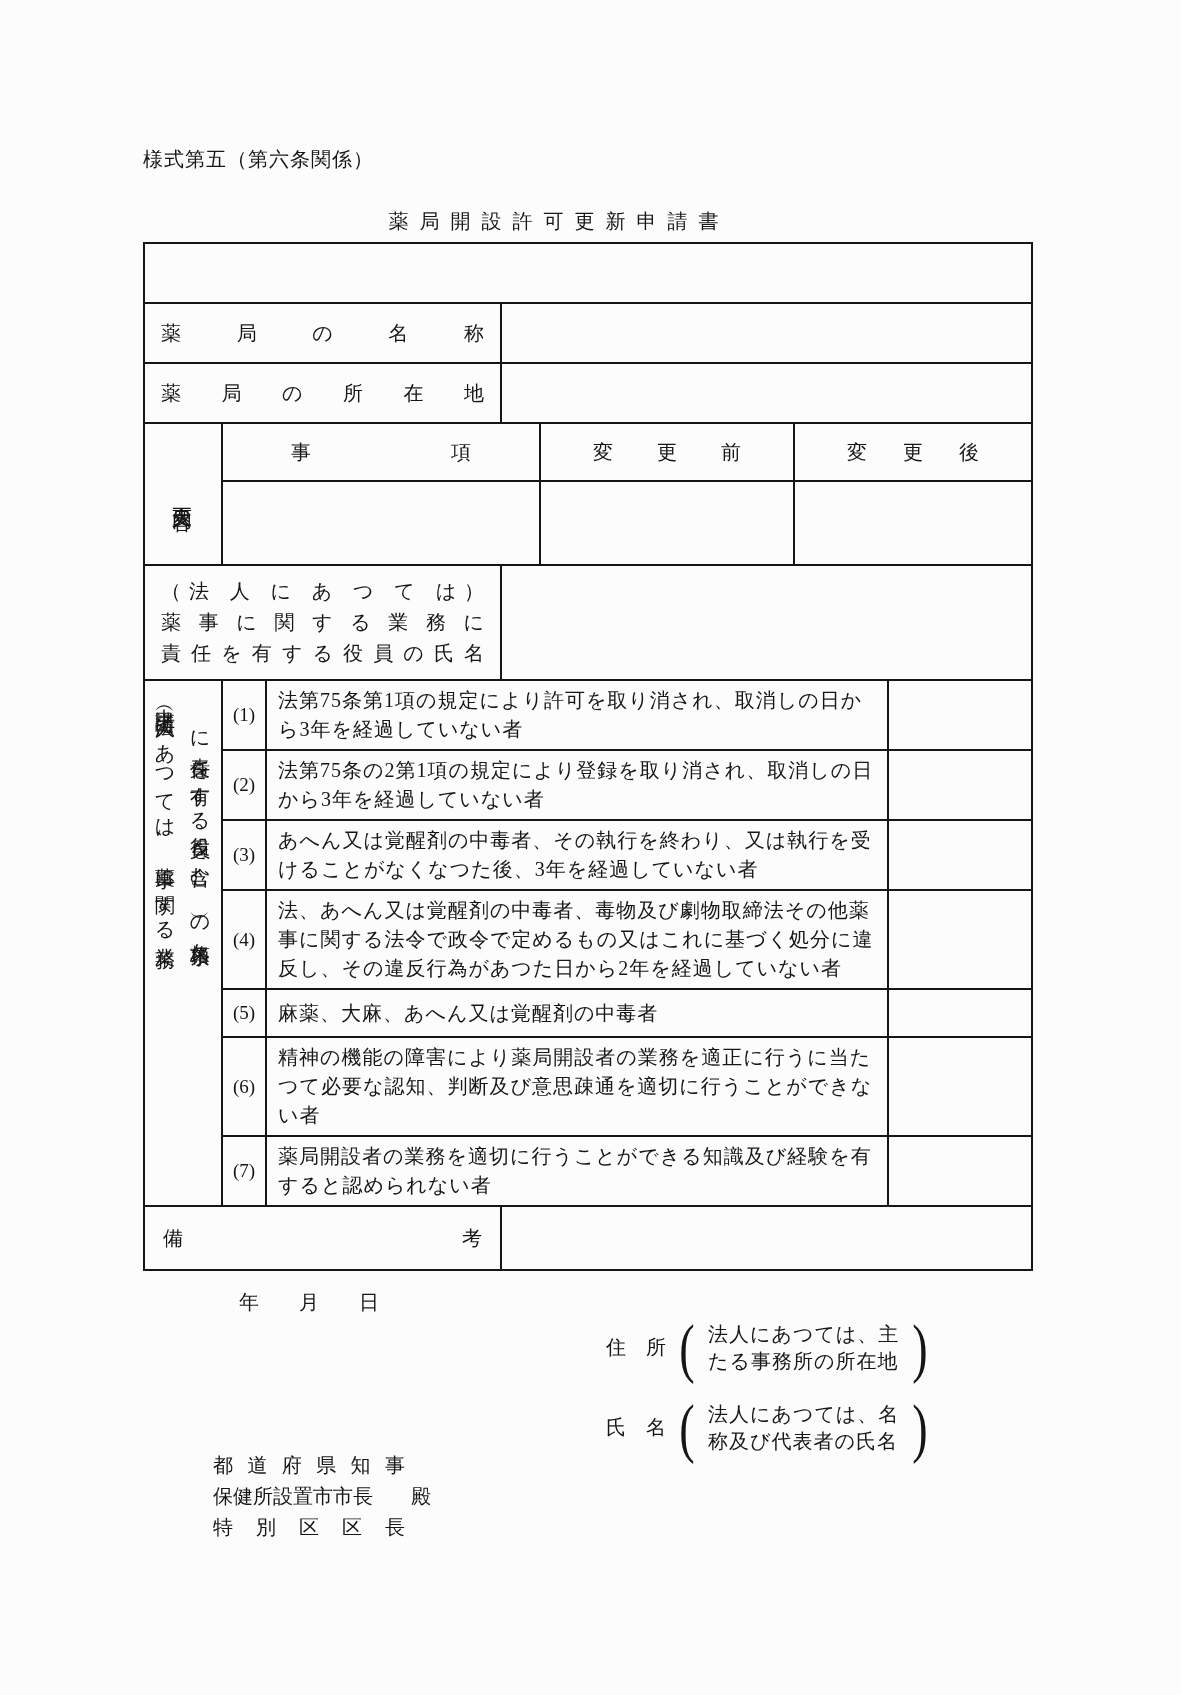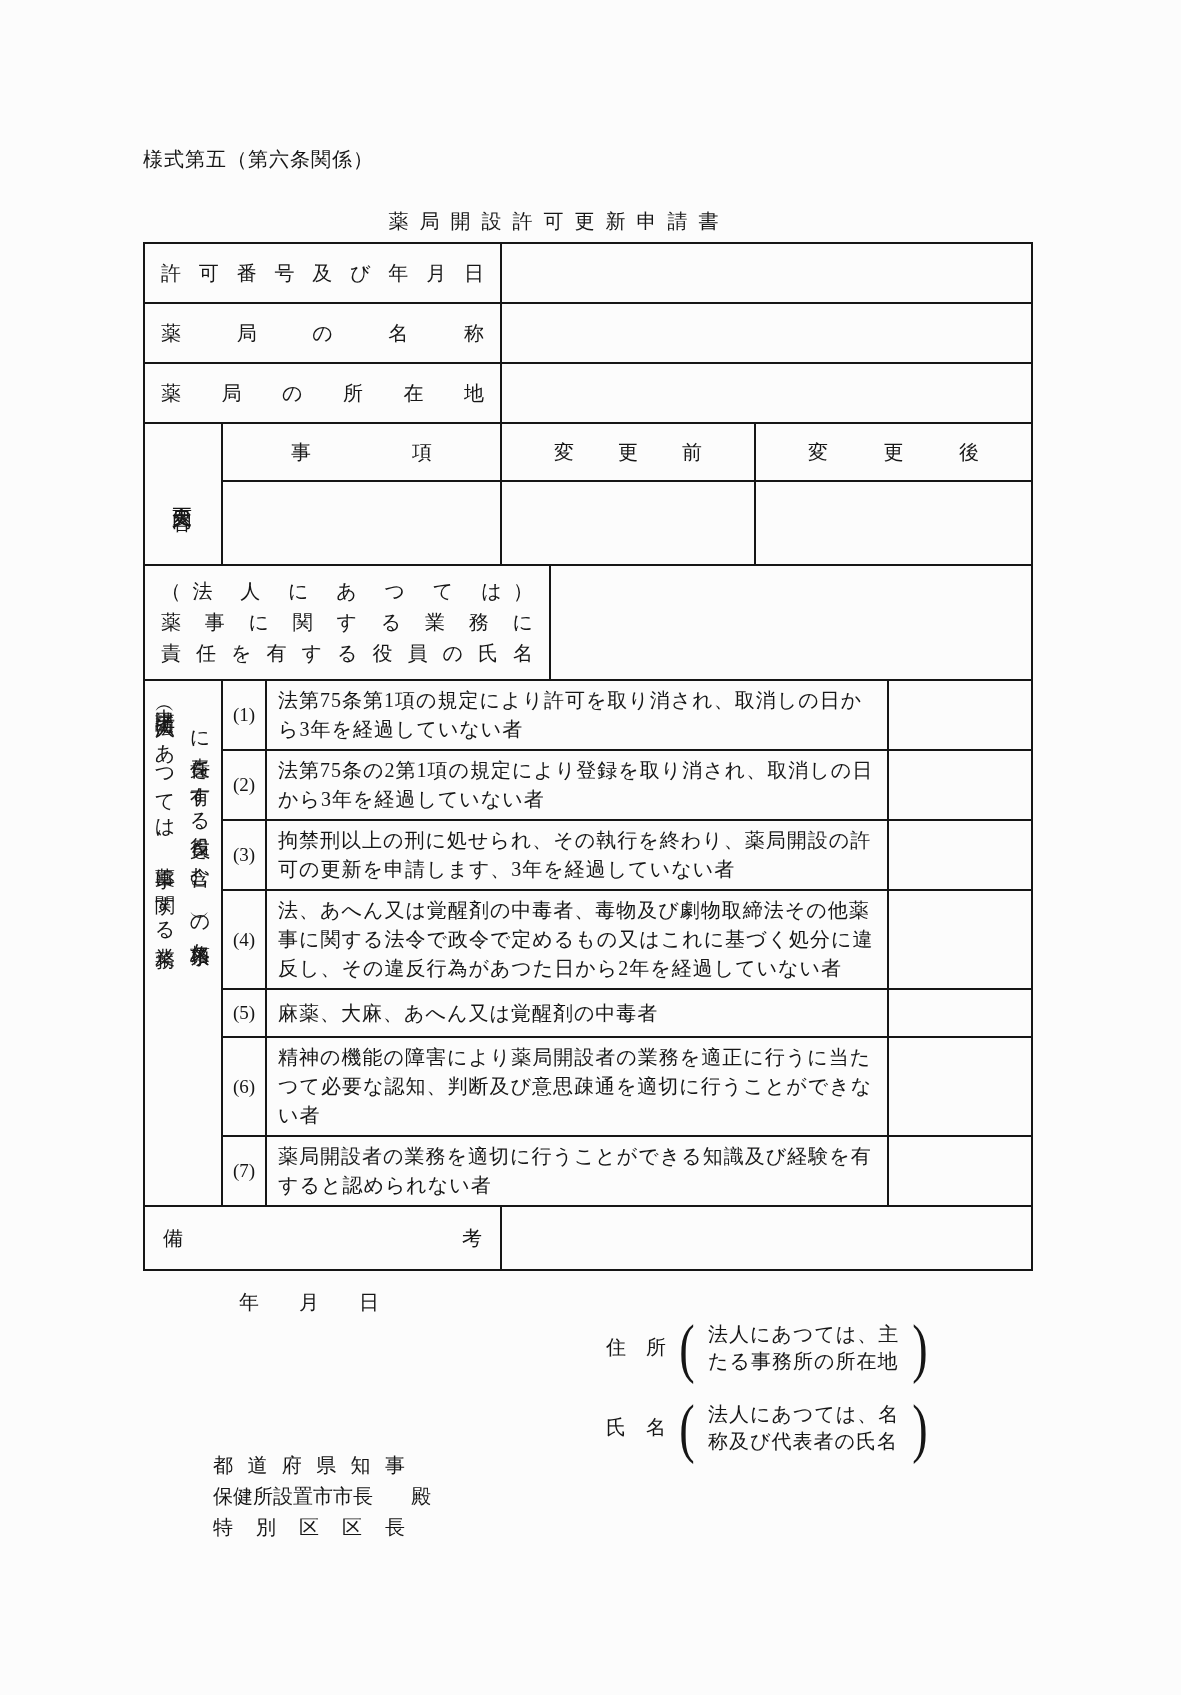--- a/index.html
+++ b/index.html
@@ -20,28 +20,28 @@
   .just{flex:1;text-align:justify;text-align-last:justify;}
   .vcell{flex:1;}
   .r-std{height:60px;}
 
   
   .chg-lab{width:78px;border-right:2px solid #161616;display:flex;align-items:center;justify-content:center;}
   .vtext{writing-mode:vertical-rl;letter-spacing:2px;white-space:nowrap;}
   .chg-main{flex:1;display:flex;flex-direction:column;}
   .chg-hdr{height:58px;border-bottom:2px solid #161616;display:flex;}
   .chg-body{height:82px;display:flex;}
-  .c-item{width:279px;border-right:2px solid #161616;display:flex;align-items:center;padding:0 68px;}
+  .c-item{width:318px;border-right:2px solid #161616;display:flex;align-items:center;padding:0 68px;}
   .c-before{width:254px;border-right:2px solid #161616;display:flex;align-items:center;padding:0 52px;}
   .c-after{flex:1;display:flex;align-items:center;padding:0 52px;}
   .chg-body .c-item,.chg-body .c-before,.chg-body .c-after{padding:0;}
 
   
   .off{height:115px;}
-  .off-lab{width:406px;border-right:2px solid #161616;display:flex;flex-direction:column;justify-content:center;padding:0 16px;line-height:31px;}
+  .off-lab{width:357px;border-right:2px solid #161616;display:flex;flex-direction:column;justify-content:center;padding:0 16px;line-height:31px;}
   .off-lab div{text-align:justify;text-align-last:justify;}
 
   
   .disq-lab{width:78px;border-right:2px solid #161616;display:flex;justify-content:center;gap:11px;padding:12px 0;}
   .v-col{writing-mode:vertical-rl;letter-spacing:2px;white-space:nowrap;line-height:24px;}
   .v-col.second{margin-top:24px;}
   .disq-rows{flex:1;display:flex;flex-direction:column;}
   .ditem{display:flex;border-bottom:2px solid #161616;}
   .ditem:last-child{border-bottom:none;}
   .d-num{width:44px;border-right:2px solid #161616;display:flex;align-items:center;justify-content:center;font-size:19px;}
@@ -70,23 +70,20 @@
 <body>
 
 <div class="sheet">
 
   <div class="form-note">様式第五（第六条関係）</div>
   <div class="doc-title">薬 局 開 設 許 可 更 新 申 請 書</div>
 
   <div class="tbl">
 
     <div class="trow r-std">
-      <div class="lab">
-        <span class="just">許 可 番 号 及 び 年 月 日</span>
-      </div>
       <div class="vcell"></div>
     </div>
 
     <div class="trow r-std">
       <div class="lab">
         <span class="just">薬 局 の 名 称</span>
       </div>
       <div class="vcell"></div>
     </div>
 
@@ -144,21 +141,21 @@
         </div>
 
         <div class="ditem">
           <div class="d-num">(2)</div>
           <div class="d-text">法第75条の2第1項の規定により登録を取り消され、取消しの日から3年を経過していない者</div>
           <div class="d-check"></div>
         </div>
 
         <div class="ditem">
           <div class="d-num">(3)</div>
-          <div class="d-text">拘禁刑以上の刑に処せられ、その執行を終わり、薬局開設の許可の更新を申請します、3年を経過していない者</div>
+          <div class="d-text">あへん又は覚醒剤の中毒者、その執行を終わり、又は執行を受けることがなくなつた後、3年を経過していない者</div>
           <div class="d-check"></div>
         </div>
 
         <div class="ditem">
           <div class="d-num">(4)</div>
           <div class="d-text">法、あへん又は覚醒剤の中毒者、毒物及び劇物取締法その他薬事に関する法令で政令で定めるもの又はこれに基づく処分に違反し、その違反行為があつた日から2年を経過していない者</div>
           <div class="d-check"></div>
         </div>
 
         <div class="ditem">

